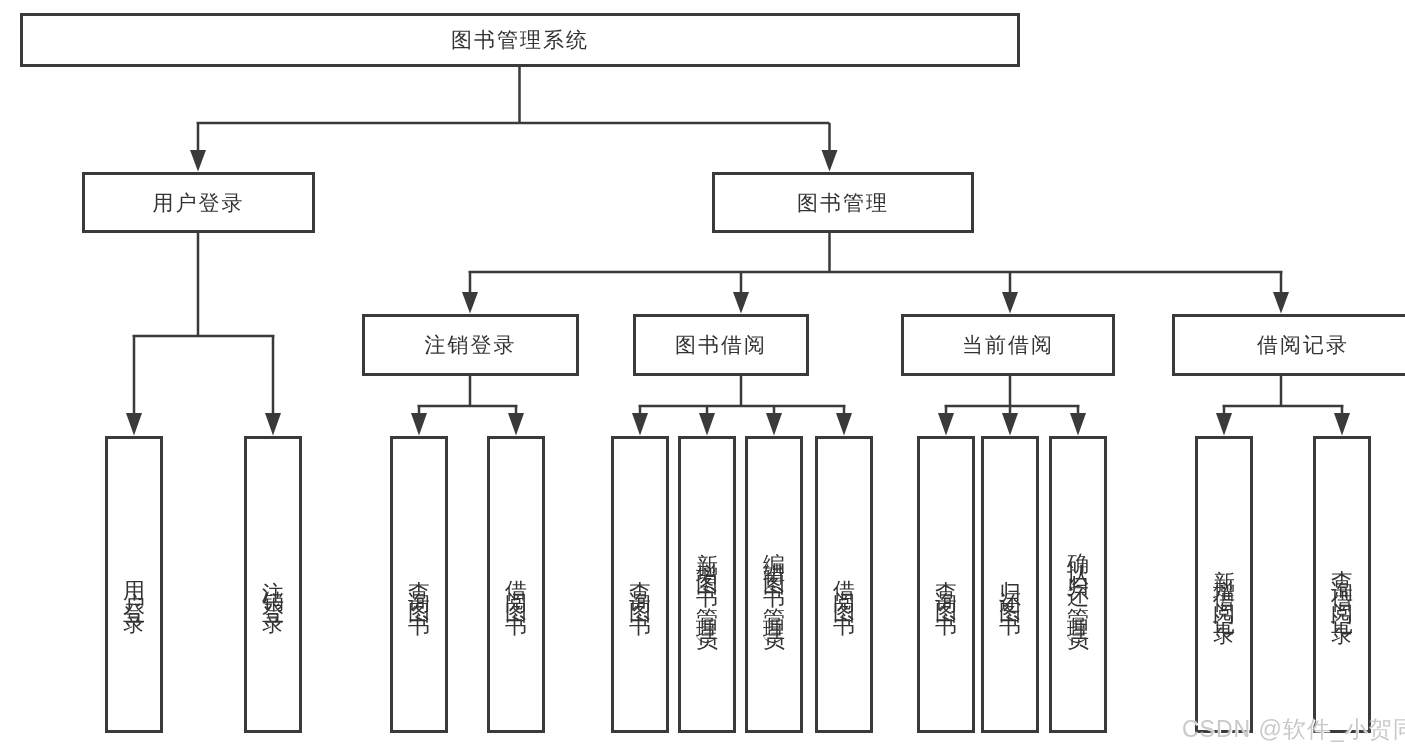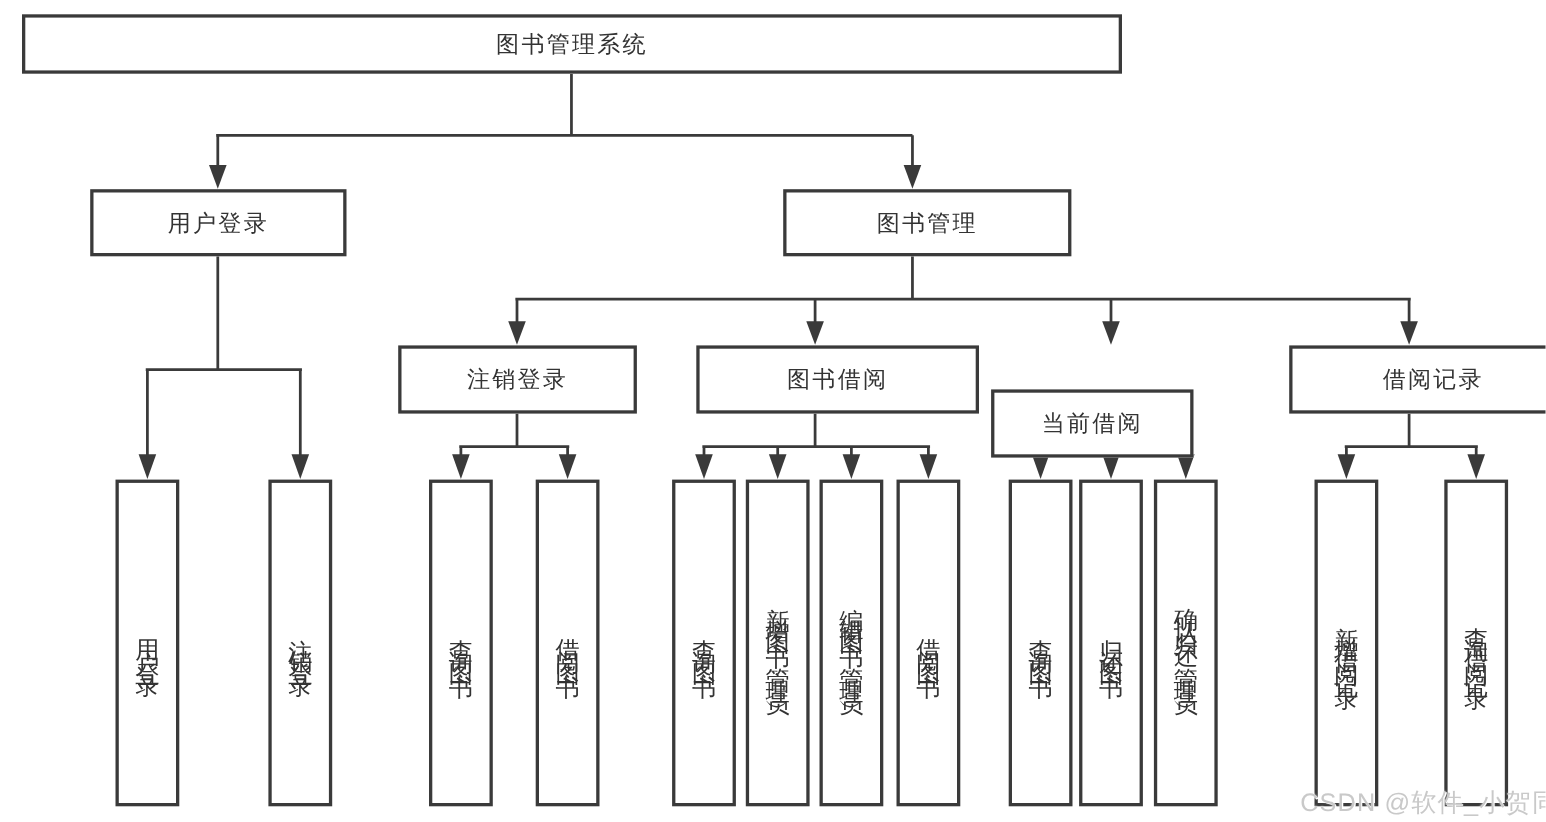--- a/index.html
+++ b/index.html
@@ -91,22 +91,22 @@
       <polygon points="1334,413 1350,413 1342,435.5"></polygon>
     </g>
   </svg>
 
   <div class="box root hbox">图书管理系统</div>
 
   <div class="box lvl2 hbox" style="left:82px;width:233px;">用户登录</div>
   <div class="box lvl2 hbox" style="left:712px;width:262px;">图书管理</div>
 
   <div class="box lvl3 hbox" style="left:362px;width:217px;">注销登录</div>
-  <div class="box lvl3 hbox" style="left:633px;width:257px;">图书借阅</div>
-  <div class="box lvl3 hbox" style="left:901px;width:184px;margin-top:40px;">当前借阅</div>
+  <div class="box lvl3 hbox" style="left:633px;width:176px;">图书借阅</div>
+  <div class="box lvl3 hbox" style="left:901px;width:214px;">当前借阅</div>
   <div class="box lvl3 hbox" style="left:1172px;width:262px;">借阅记录</div>
 
   <div class="box leaf" style="left:105px;">
     <span class="vtext">用户登录</span>
   </div>
   <div class="box leaf" style="left:244px;">
     <span class="vtext">注销登录</span>
   </div>
 
   <div class="box leaf" style="left:390px;">

